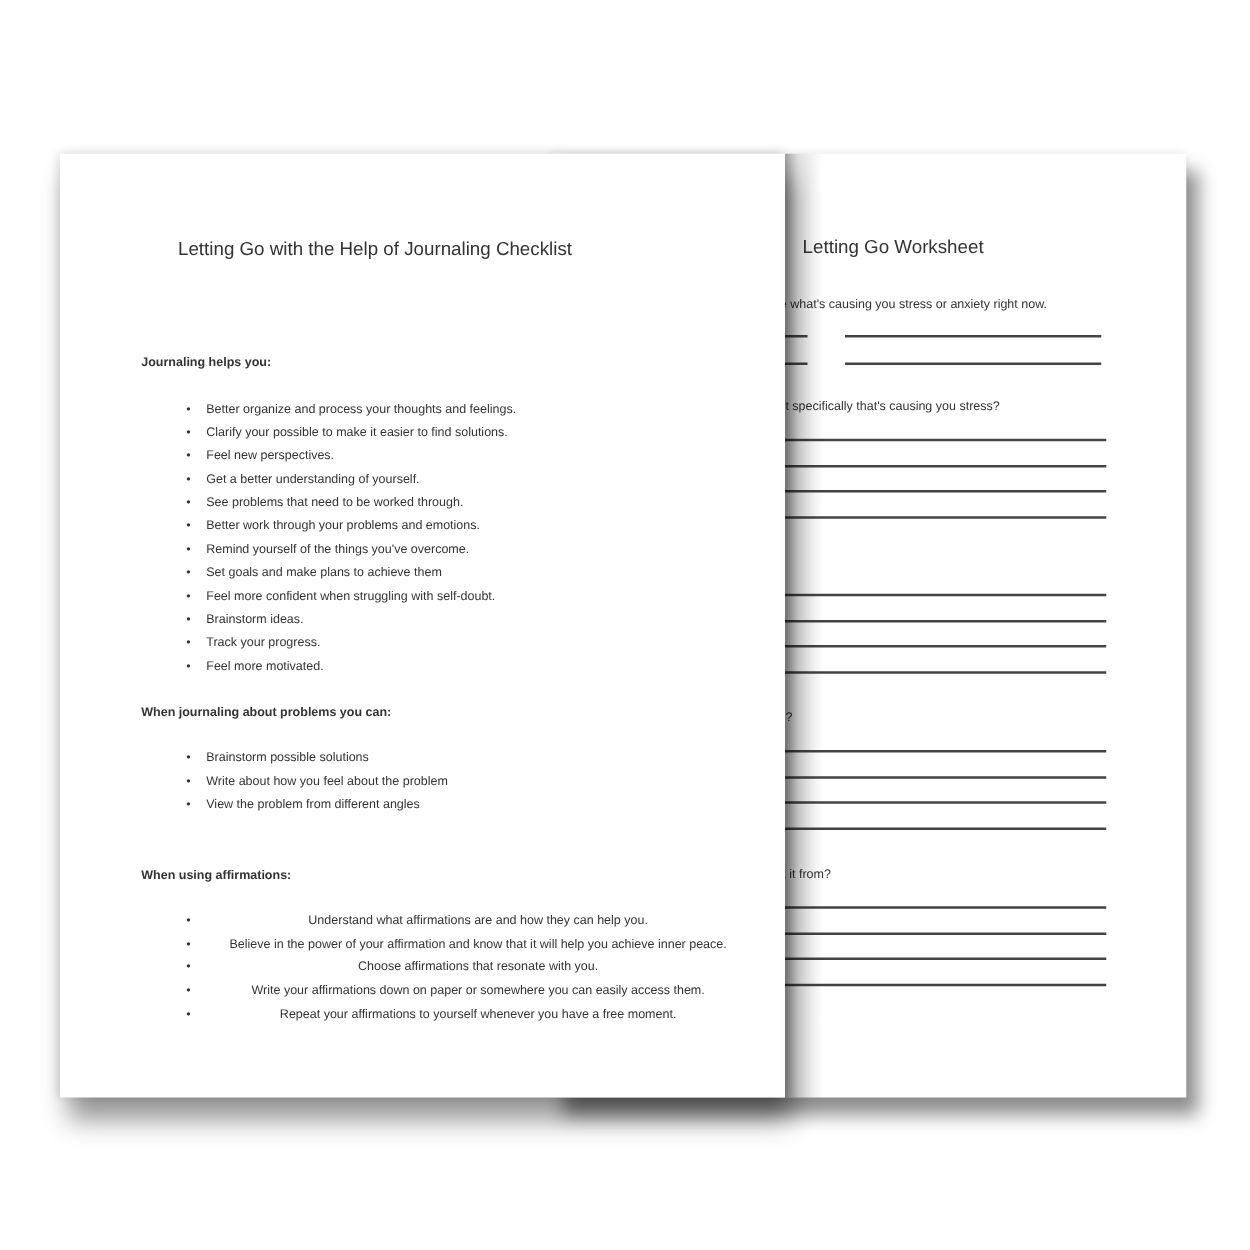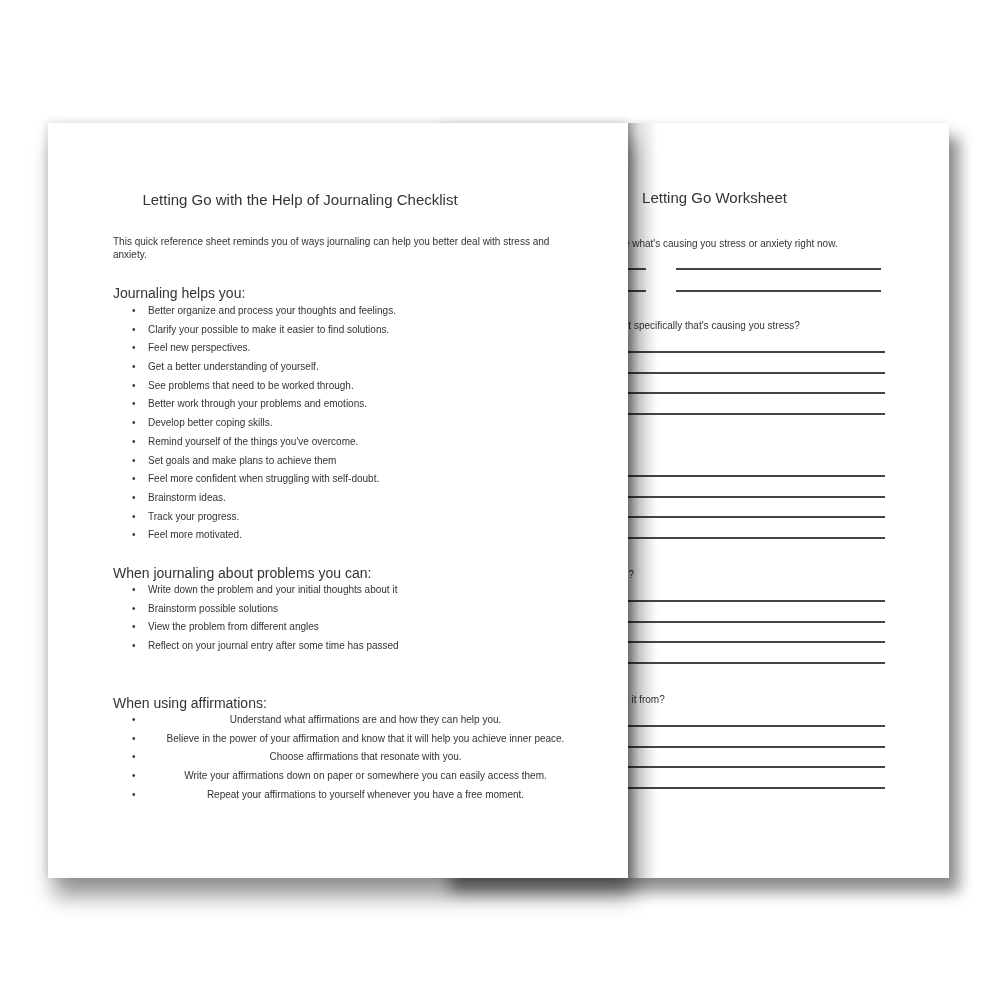--- a/index.html
+++ b/index.html
@@ -34,24 +34,24 @@
   }
   #front-page .title {
     position: absolute; left: 0; width: 504px; top: 68px; text-align: center;
     font-size: 15px; color: #333;
   }
   #front-page .intro {
     position: absolute; left: 65px; top: 112px; width: 460px;
     font-size: 10px; line-height: 13px; color: #333;
   }
   #front-page .section-head {
-    position: absolute; left: 65px; font-size: 14px; font-weight: normal; color: #333;
+    position: absolute; left: 65px; font-size: 10px; font-weight: bold; color: #333;
   }
   #front-page ul {
-    position: absolute; left: 65px; margin: 0; padding: 0; list-style: none; width: 470px;
+    position: absolute; left: 65px; margin: 17px; padding: 0; list-style: none; width: 470px;
   }
   #front-page li {
     position: relative; font-size: 10px; line-height: 12px; color: #333;
     padding-left: 35px; margin-bottom: 6.7px;
   }
   #front-page li::before {
     content: "\2022"; position: absolute; left: 19px; top: 0; font-size: 10px;
   }
   
   .cast-shadow {
@@ -95,45 +95,42 @@
     <div class="line" style="left:150px; top:623px; width:295px;"></div>
     <div class="line" style="left:150px; top:643px; width:295px;"></div>
     <div class="line" style="left:150px; top:664px; width:295px;"></div>
   </div>
 </div>
 
 <div class="cast-shadow"></div>
 
 <div class="page" id="front-page">
   <div class="title">Letting Go with the Help of Journaling Checklist</div>
-  <div class="intro">This quick reference sheet reminds you of ways journaling can help you better deal with stress and anxiety.</div>
 
   <div class="section-head" style="top:162px;">Journaling helps you:</div>
   <ul style="top:182px;">
     <li>Better organize and process your thoughts and feelings.</li>
     <li>Clarify your possible to make it easier to find solutions.</li>
     <li>Feel new perspectives.</li>
     <li>Get a better understanding of yourself.</li>
     <li>See problems that need to be worked through.</li>
     <li>Better work through your problems and emotions.</li>
-    <li>Develop better coping skills.</li>
     <li>Remind yourself of the things you've overcome.</li>
     <li>Set goals and make plans to achieve them</li>
     <li>Feel more confident when struggling with self-doubt.</li>
     <li>Brainstorm ideas.</li>
     <li>Track your progress.</li>
     <li>Feel more motivated.</li>
   </ul>
 
   <div class="section-head" style="top:442px;text-align:center;">When journaling about problems you can:</div>
   <ul style="top:461px;">
-    <li>Write down the problem and your initial thoughts about it</li>
     <li>Brainstorm possible solutions</li>
+    <li>Write about how you feel about the problem</li>
     <li>View the problem from different angles</li>
-    <li>Reflect on your journal entry after some time has passed</li>
   </ul>
 
   <div class="section-head" style="top:572px;">When using affirmations:</div>
   <ul style="top:591px;text-align:center;">
     <li>Understand what affirmations are and how they can help you.</li>
     <li>Believe in the power of your affirmation and know that it will help you achieve inner peace.</li>
     <li>Choose affirmations that resonate with you.</li>
     <li>Write your affirmations down on paper or somewhere you can easily access them.</li>
     <li>Repeat your affirmations to yourself whenever you have a free moment.</li>
   </ul>

